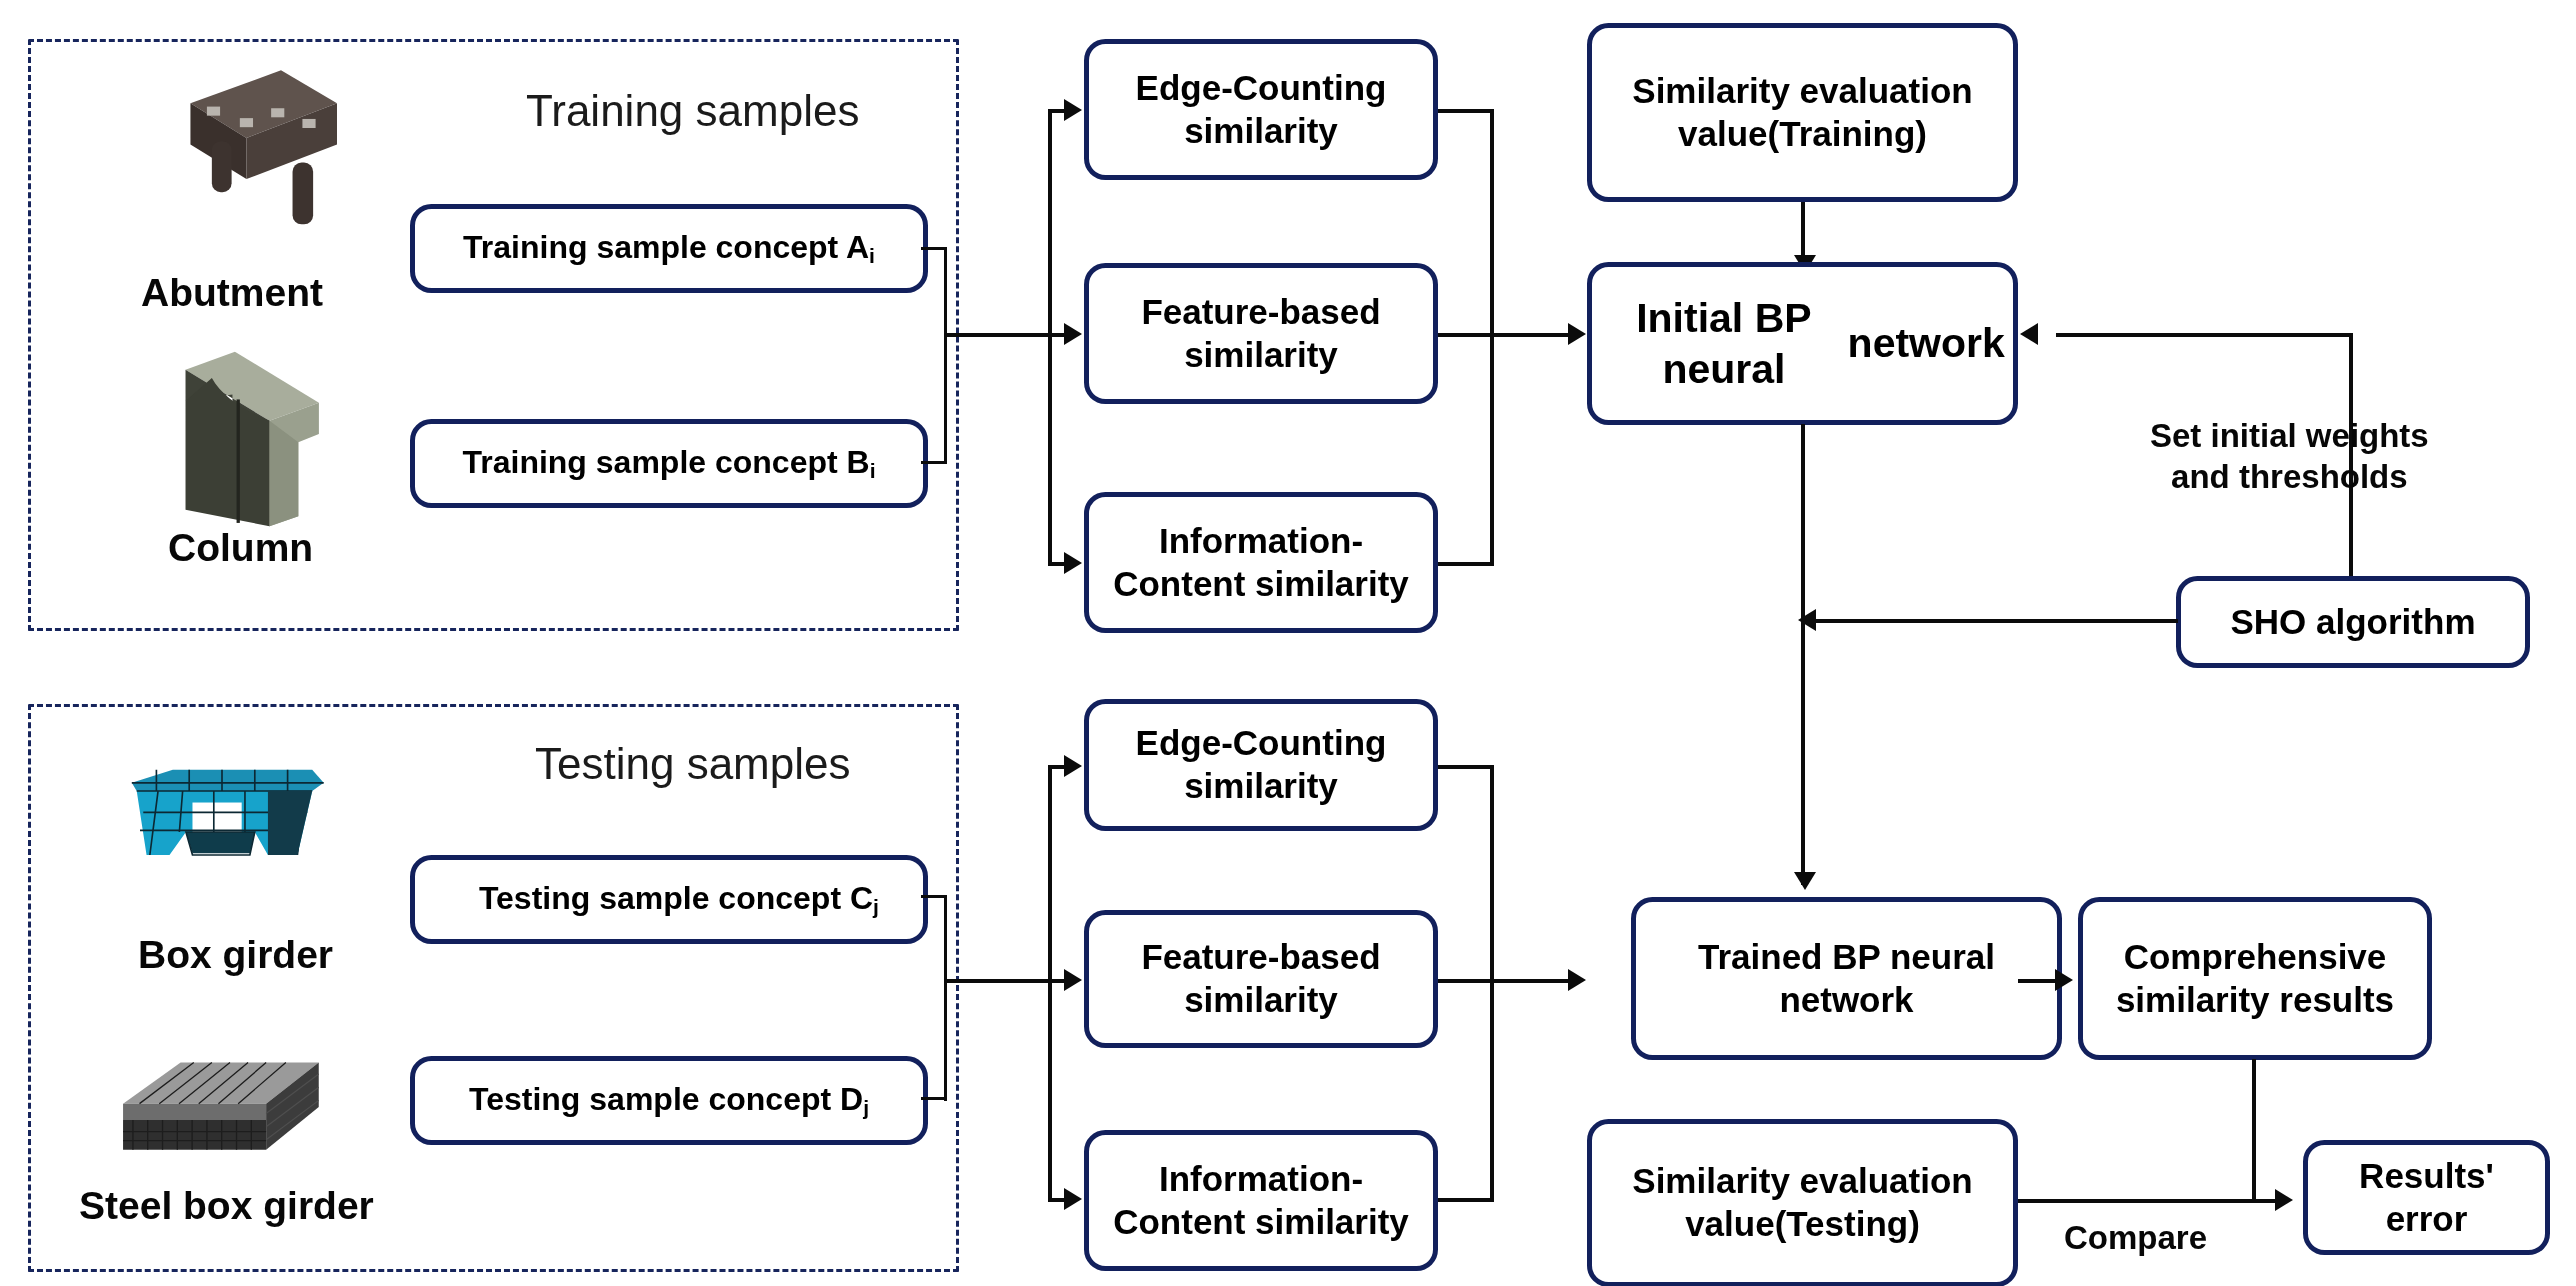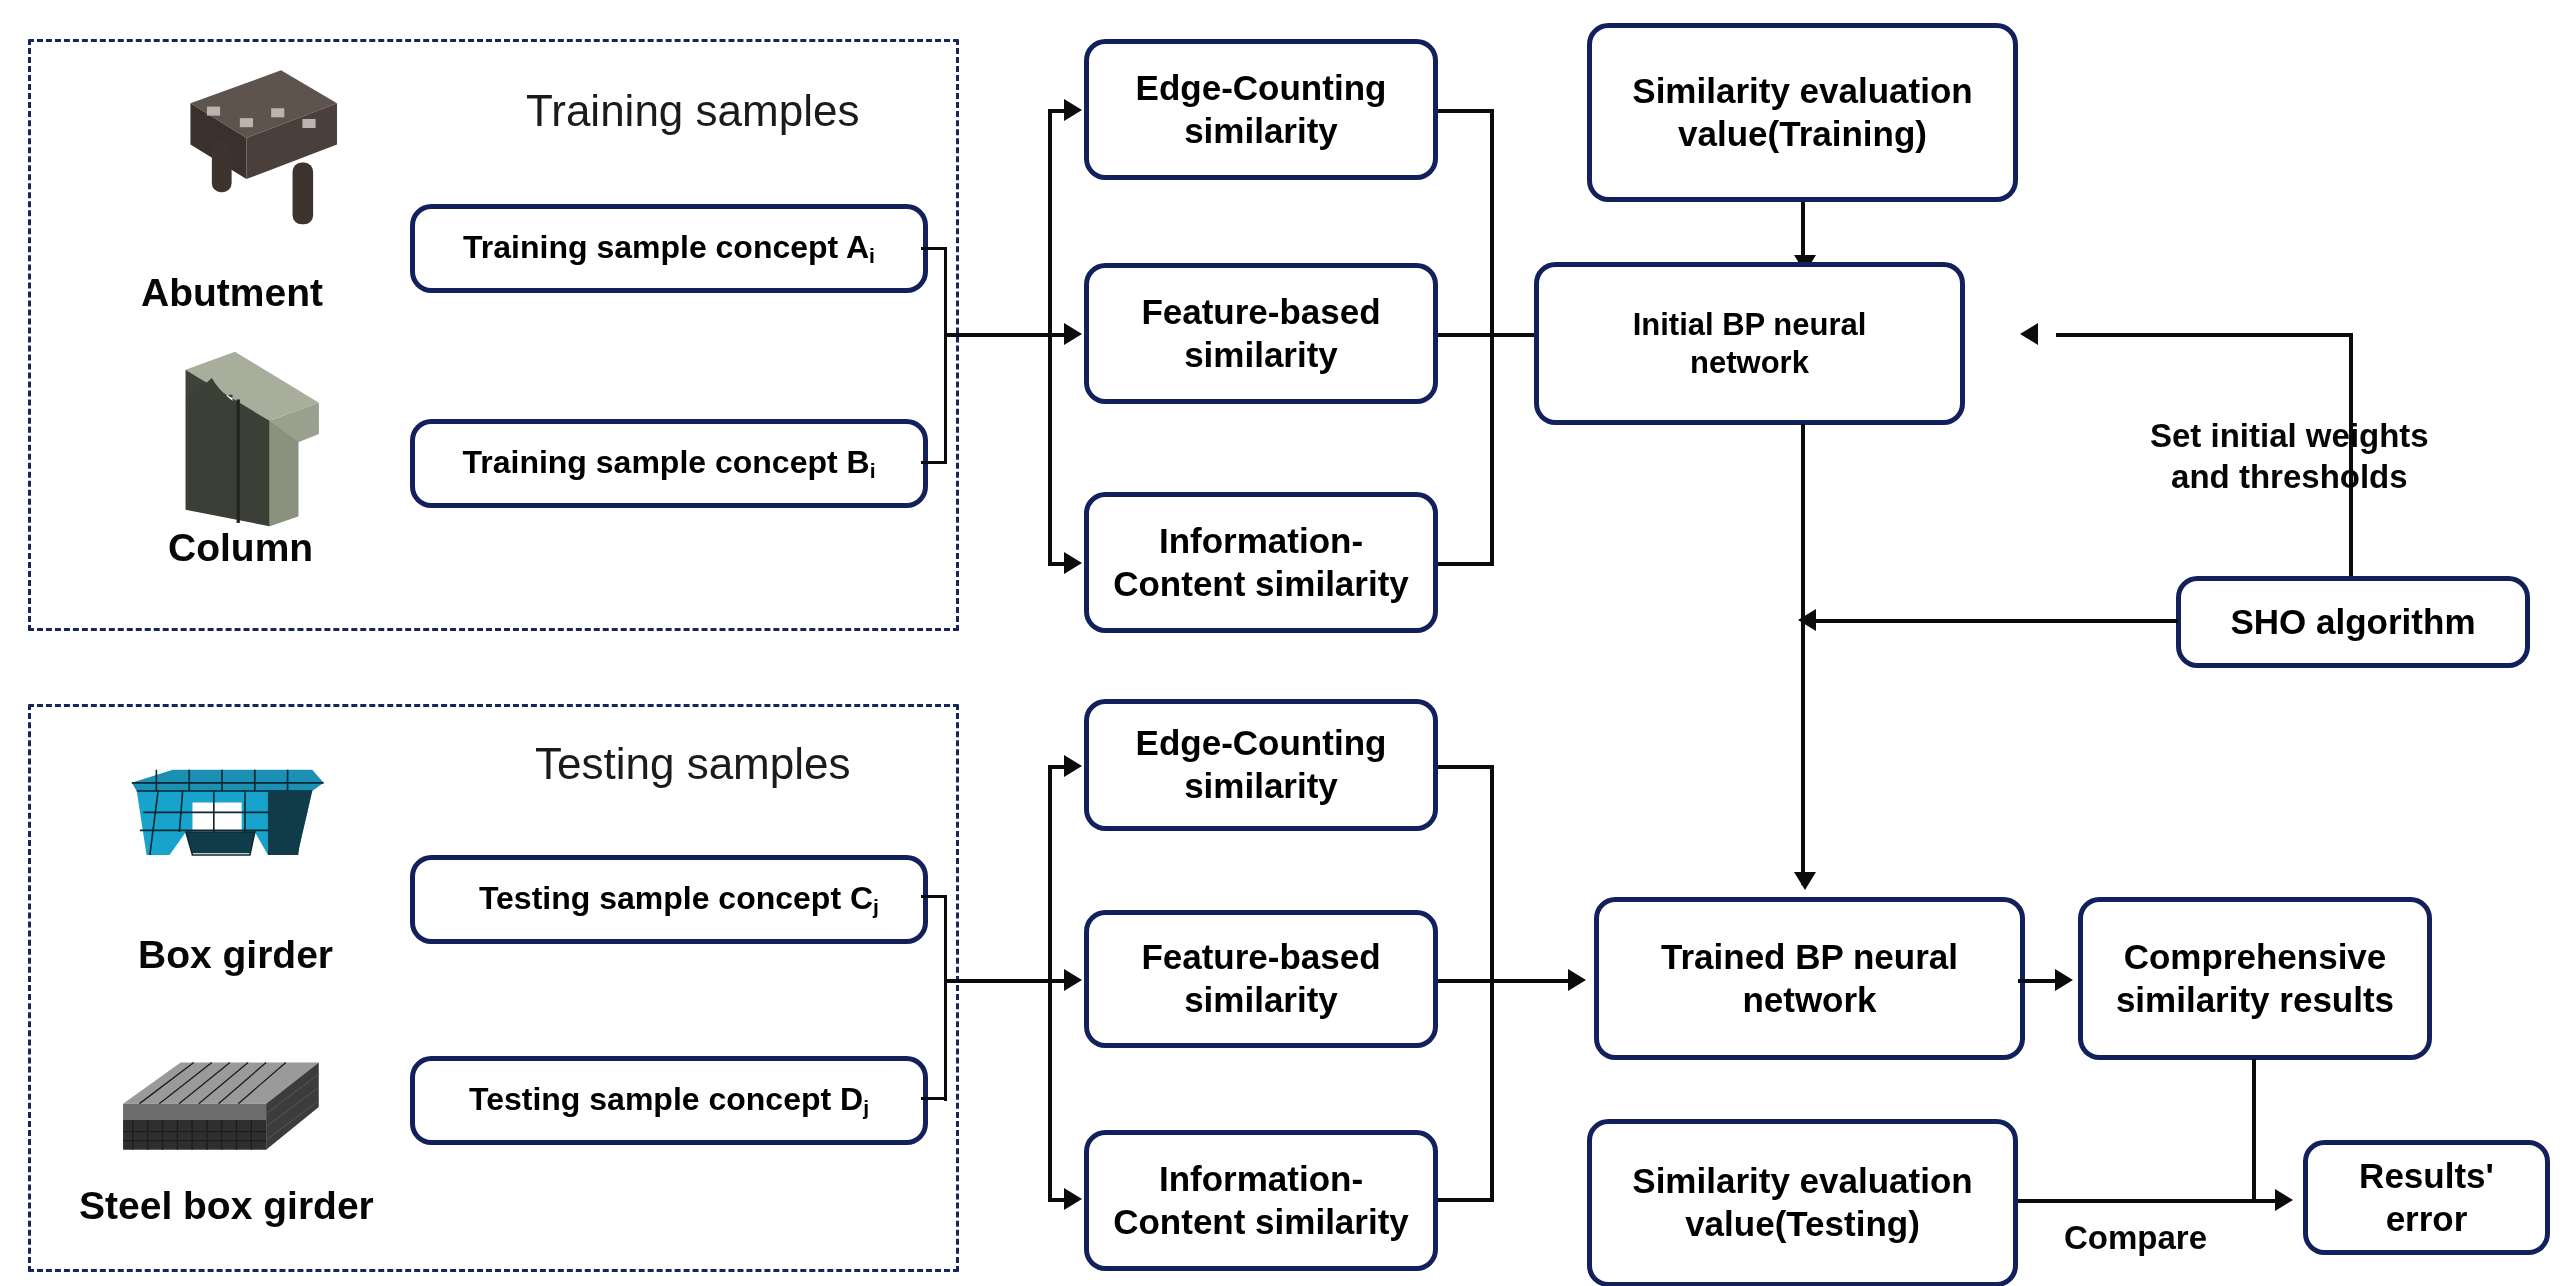--- a/index.html
+++ b/index.html
@@ -160,21 +160,21 @@
   <div class="arrow-r" style="left:1568px;top:323px;"></div>
 
   <div class="box heavy" style="left:1587px;top:23px;width:431px;height:179px;flex-direction:column;font-size:35px;">
     <span>Similarity evaluation</span>
     <span>value(Training)</span>
   </div>
 
   <div class="ln vln" style="left:1801px;top:202px;height:54px;"></div>
   <div class="arrow-d" style="left:1794px;top:255px;"></div>
 
-  <div class="box heavy" style="left:1534px;top:262px;width:431px;height:163px;flex-direction:column;font-size:31px;">
+  <div class="box heavy" style="left:1587px;top:262px;width:431px;height:163px;flex-direction:row;font-size:41px;">
     <span>Initial BP neural</span>
     <span>network</span>
   </div>
 
   <div class="ln hln" style="left:2056px;top:333px;width:296px;"></div>
   <div class="ln vln" style="left:2349px;top:333px;height:251px;"></div>
   <div class="arrow-l" style="left:2020px;top:323px;"></div>
 
   <div class="edge-label" style="left:2150px;top:415px;font-size:33px;">
     <div>Set  initial weights</div>
@@ -265,21 +265,21 @@
     <span>Information-</span>
     <span>Content similarity</span>
   </div>
 
   <div class="ln hln" style="left:1438px;top:765px;width:56px;"></div>
   <div class="ln hln" style="left:1438px;top:1198px;width:56px;"></div>
   <div class="ln vln" style="left:1490px;top:765px;height:437px;"></div>
   <div class="ln hln" style="left:1438px;top:979px;width:133px;"></div>
   <div class="arrow-r" style="left:1568px;top:969px;"></div>
 
-  <div class="box heavy" style="left:1594px;top:897px;width:431px;height:163px;flex-direction:column;font-size:35px;">
+  <div class="box heavy" style="left:1631px;top:897px;width:431px;height:163px;flex-direction:column;font-size:35px;">
     <span>Trained BP neural</span>
     <span>network</span>
   </div>
 
   <div class="ln hln" style="left:2018px;top:979px;width:41px;"></div>
   <div class="arrow-r" style="left:2055px;top:969px;"></div>
 
   <div class="box heavy" style="left:2078px;top:897px;width:354px;height:163px;flex-direction:column;font-size:35px;">
     <span>Comprehensive</span>
     <span>similarity results</span>

